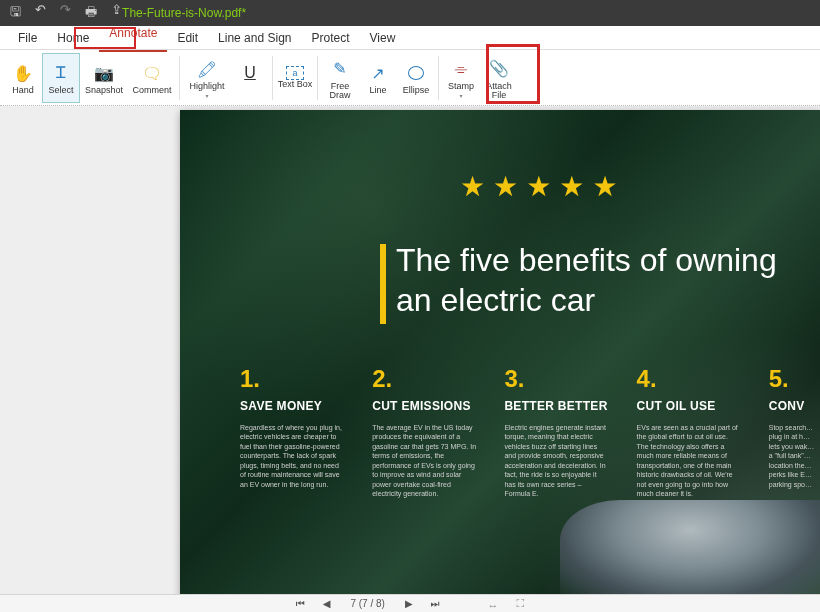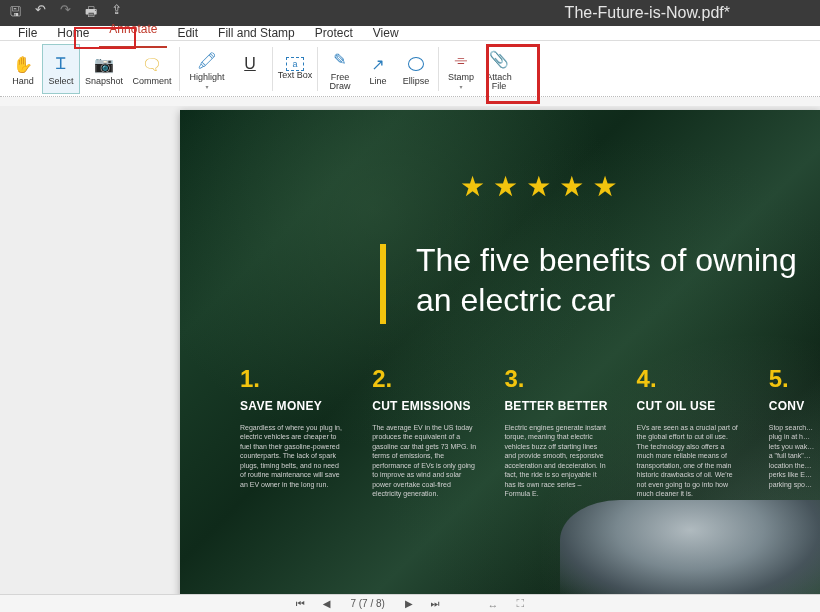--- a/index.html
+++ b/index.html
@@ -1,41 +1,41 @@
 <!DOCTYPE html>
 <html><head>
 <meta charset="utf-8">
 <style>
 *{margin:0;padding:0;box-sizing:border-box;font-family:Arial,Helvetica,sans-serif}
 body{width:820px;height:612px;overflow:hidden;background:#f5f5f5;position:relative}
 .titlebar{height:26px;background:#3a3a3a;display:flex;align-items:center;color:#ddd;font-size:11px}
 .titlebar .qicons{display:flex;gap:14px;padding-left:10px}
 .titlebar .qicons span{color:#ccc;font-size:13px;cursor:pointer}
-.titlebar .doctitle{flex:1;text-align:right;font-size:16px;color:#e5e5e5}
-.menubar{height:15px;background:#fff;border-bottom:1px solid #ddd;display:flex;align-items:center;padding-left:8px;gap:0;font-size:12px;color:#333}
+.titlebar .doctitle{flex:1;text-align:left;font-size:12px;color:#84cc16}
+.menubar{height:24px;background:#fff;border-bottom:1px solid #ddd;display:flex;align-items:center;padding-left:8px;gap:0;font-size:12px;color:#333}
 .menubar .mitem{padding:3px 10px;cursor:pointer}
 .menubar .mitem.active{color:#c0392b;border-bottom:2px solid #c0392b;padding-bottom:10px}
 .redbox1{position:absolute;top:27px;left:74px;width:62px;height:22px;border:2px solid #d32626;z-index:5;pointer-events:none}
 .toolbar{height:56px;background:#fff;border-bottom:1px dotted #bbb;display:flex;align-items:center;padding:0 4px;gap:0;font-size:9px;color:#444}
 .tool{display:flex;flex-direction:column;align-items:center;justify-content:center;width:38px;height:50px;cursor:pointer;border-right:0}
 .tool.wide{width:48px}
 .tool.sel{background:#eaf4fb;border:1px solid #9cc}
 .tool .ticon{height:26px;display:flex;align-items:center;justify-content:center;font-size:16px;color:#2b7dbd}
 .tool .tlabel{font-size:9px;color:#333;text-align:center;line-height:1}
 .tool .tdrop{font-size:6px;color:#888;margin-top:1px}
 .sep{width:1px;height:44px;background:#e0e0e0;margin:0 3px}
 .redbox2{position:absolute;top:44px;left:486px;width:54px;height:60px;border:3px solid #d32626;z-index:5;pointer-events:none}
 .docarea{position:absolute;top:106px;left:0;right:0;bottom:18px;background:#eee;overflow:hidden}
 .page{position:absolute;top:4px;left:180px;width:640px;height:490px;background:linear-gradient(135deg,#0a2818 0%,#1a3d28 20%,#0f2a1a 40%,#254833 60%,#0d2215 80%,#1b3a26 100%);box-shadow:0 2px 8px rgba(0,0,0,.3)}
 .page::before{content:"";position:absolute;inset:0;background:radial-gradient(circle at 30% 20%,rgba(60,100,70,.4) 0%,transparent 40%),radial-gradient(circle at 70% 60%,rgba(40,80,50,.3) 0%,transparent 50%),radial-gradient(circle at 90% 90%,rgba(200,210,220,.2) 0%,transparent 30%)}
 .stars{position:absolute;top:60px;left:280px;display:flex;gap:8px}
 .stars span{color:#f2c40e;font-size:28px}
 .headline{position:absolute;top:130px;left:200px;right:20px}
 .yellowbar{position:absolute;left:0;top:4px;width:6px;height:80px;background:#f2c40e}
-.headline h1{color:#fff;font-weight:300;font-size:32px;line-height:1.25;padding-left:36px}
+.headline h1{color:#fff;font-weight:300;font-size:32px;line-height:1.25;padding-left:16px}
 .benefits{position:absolute;top:255px;left:60px;right:0;display:flex;gap:28px}
 .bcol{width:122px;color:#fff}
 .bcol .num{color:#f2c40e;font-size:24px;font-weight:700;margin-bottom:6px}
 .bcol .btitle{font-size:12px;font-weight:700;margin-bottom:10px;letter-spacing:.3px}
 .bcol .btext{font-size:7px;line-height:1.35;color:#d0d0d0}
 .car{position:absolute;bottom:0;right:0;width:260px;height:100px;background:radial-gradient(ellipse at 50% 30%,#c8d0d8 0%,#8895a0 40%,#4a5560 70%,transparent 100%);border-top-left-radius:60px 40px;opacity:.85}
 .statusbar{position:absolute;bottom:0;left:0;right:0;height:18px;background:#f5f5f5;border-top:1px solid #d5d5d5;display:flex;align-items:center;justify-content:center;gap:10px;font-size:10px;color:#555}
 .statusbar .nav{cursor:pointer;padding:0 4px;font-size:10px}
 .statusbar .pginfo{padding:0 6px}
 .statusbar .sicon{padding:0 4px;color:#888;font-size:11px}
@@ -53,21 +53,21 @@
   </div>
   <div class="doctitle">The-Future-is-Now.pdf*</div>
   <div style="width:90px"></div>
 </div>
 
 <div class="menubar">
   <div class="mitem">File</div>
   <div class="mitem">Home</div>
   <div class="mitem active">Annotate</div>
   <div class="mitem">Edit</div>
-  <div class="mitem">Fill and Stamp</div>
+  <div class="mitem">Line and Sign</div>
   <div class="mitem">Protect</div>
   <div class="mitem">View</div>
 </div>
 <div class="redbox1"></div>
 
 <div class="toolbar">
   <div class="tool">
     <div class="ticon">✋</div>
     <div class="tlabel">Hand</div>
   </div>

